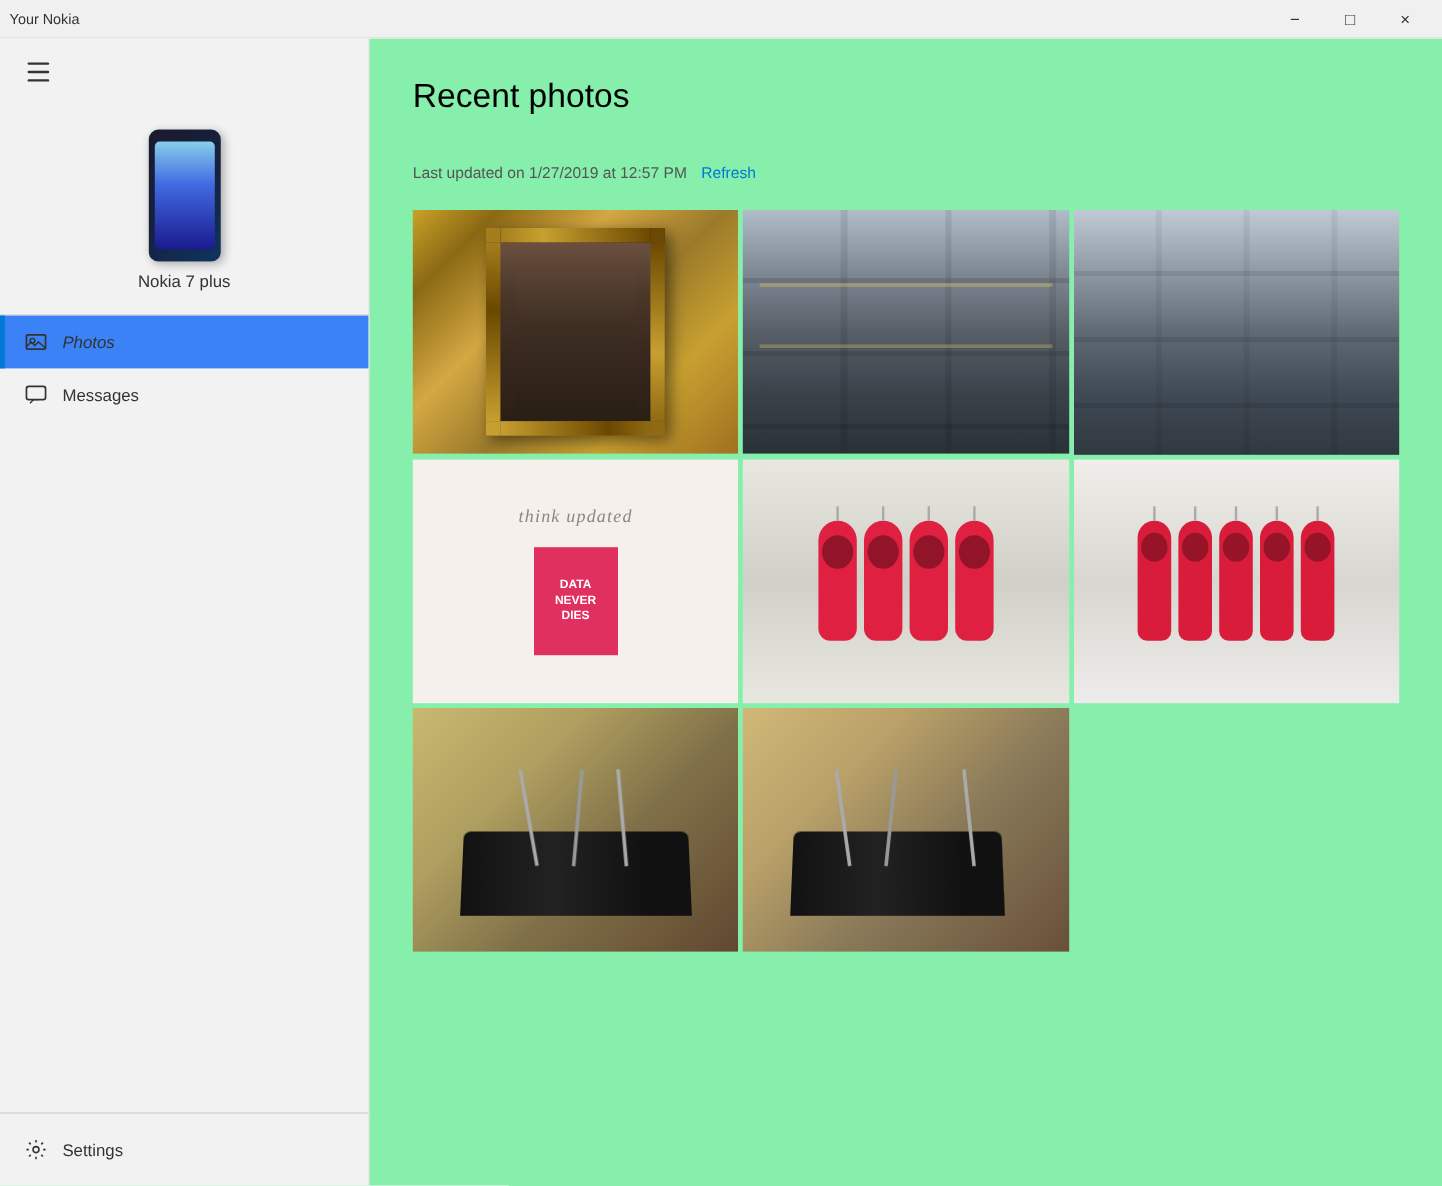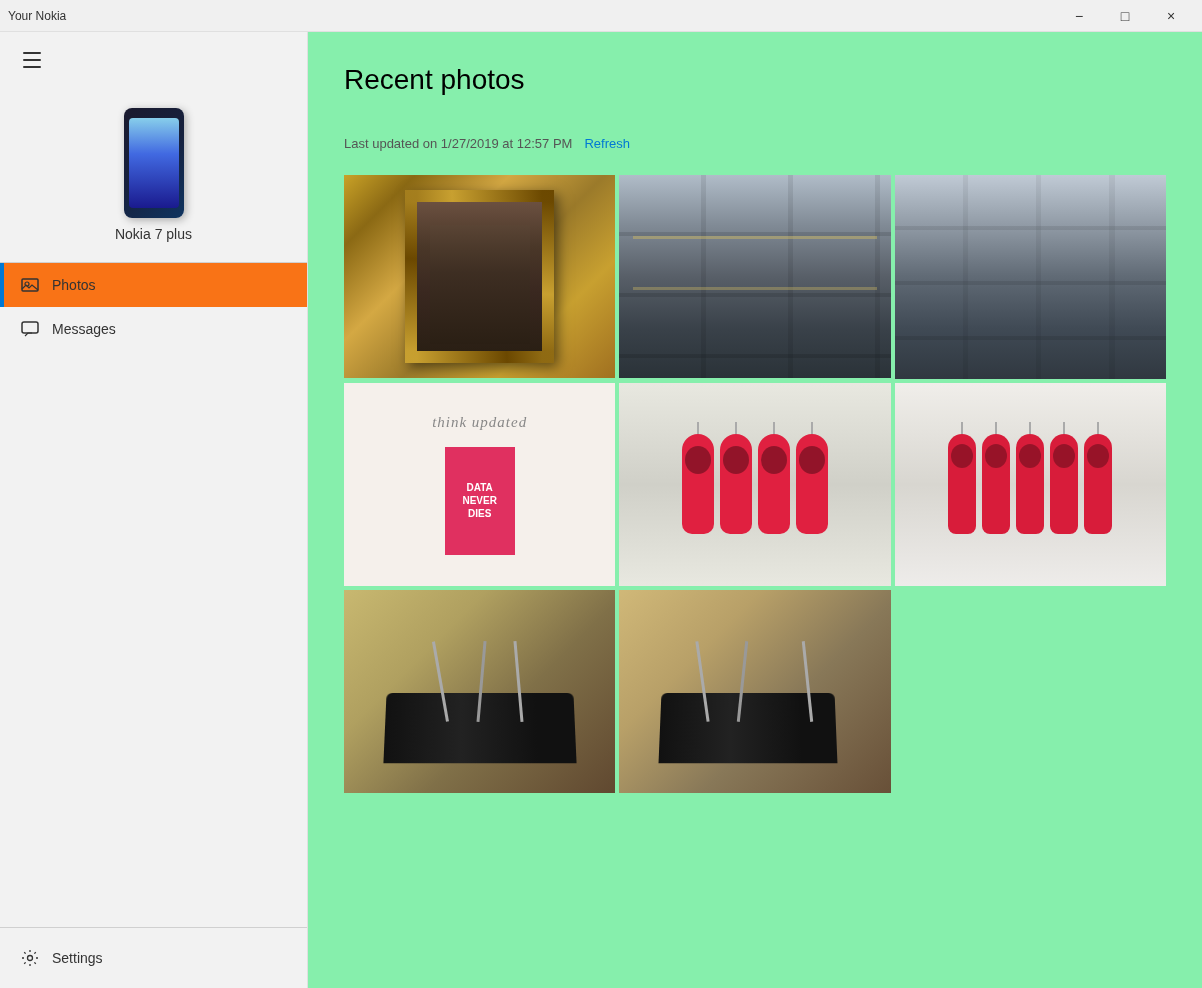--- a/index.html
+++ b/index.html
@@ -129,21 +129,22 @@
       display: flex;
       align-items: center;
       padding: 12px 20px;
       cursor: pointer;
       font-size: 14px;
       color: #333;
       gap: 12px;
       position: relative;
     }
     .nav-item.active {
-      background: #f97316;
+      background: #3b82f6;
+      font-style: italic;
     }
     .nav-item.active::before {
       content: '';
       position: absolute;
       left: 0;
       top: 0;
       bottom: 0;
       width: 4px;
       background: #0078d4;
     }
@@ -309,21 +310,21 @@
         <div style="position:absolute;top:55%;left:5%;right:5%;height:3px;background:rgba(200,180,100,0.4);"></div>
       </div>
 
       <div class="photo-cell" style="background: linear-gradient(180deg, #c0cad5 0%, #909aA5 25%, #606a75 50%, #404a55 75%, #303840 100%);">
         <div style="position:absolute;inset:0;opacity:0.5;background:repeating-linear-gradient(90deg,transparent,transparent 25%,rgba(0,0,0,0.12) 25%,rgba(0,0,0,0.12) 27%),repeating-linear-gradient(180deg,transparent,transparent 25%,rgba(0,0,0,0.18) 25%,rgba(0,0,0,0.18) 27%);"></div>
       </div>
 
       <div class="photo-cell" style="background:#f5f0eb;display:flex;flex-direction:column;align-items:center;justify-content:center;gap:16px;">
         <div style="font-style:italic;color:#888;font-size:15px;font-family:Georgia,serif;letter-spacing:1px;">think updated</div>
         <div style="display:flex;gap:10px;">
-          <div style="width:70px;height:108px;background:#e03060;display:flex;align-items:center;justify-content:center;text-align:center;padding:6px;">
+          <div style="width:70px;height:90px;background:#e03060;display:flex;align-items:center;justify-content:center;text-align:center;padding:6px;">
             <span style="color:white;font-size:10px;font-weight:bold;line-height:1.3;">DATA<br>NEVER<br>DIES</span>
           </div>
         </div>
       </div>
 
       <div class="photo-cell" style="background:linear-gradient(180deg,#e8e8e0 0%,#d0d0c8 50%,#e8e8e0 100%);display:flex;align-items:center;justify-content:center;gap:6px;padding:8px;">
         <div style="position:relative;width:32px;height:100px;background:#e02040;border-radius:16px 16px 10px 10px;flex-shrink:0;">
           <div style="position:absolute;top:-12px;left:50%;transform:translateX(-50%);width:2px;height:12px;background:#aaa;"></div>
           <div style="position:absolute;top:12px;left:50%;transform:translateX(-50%);width:26px;height:28px;border-radius:50%;background:rgba(0,0,0,0.35);"></div>
         </div>

